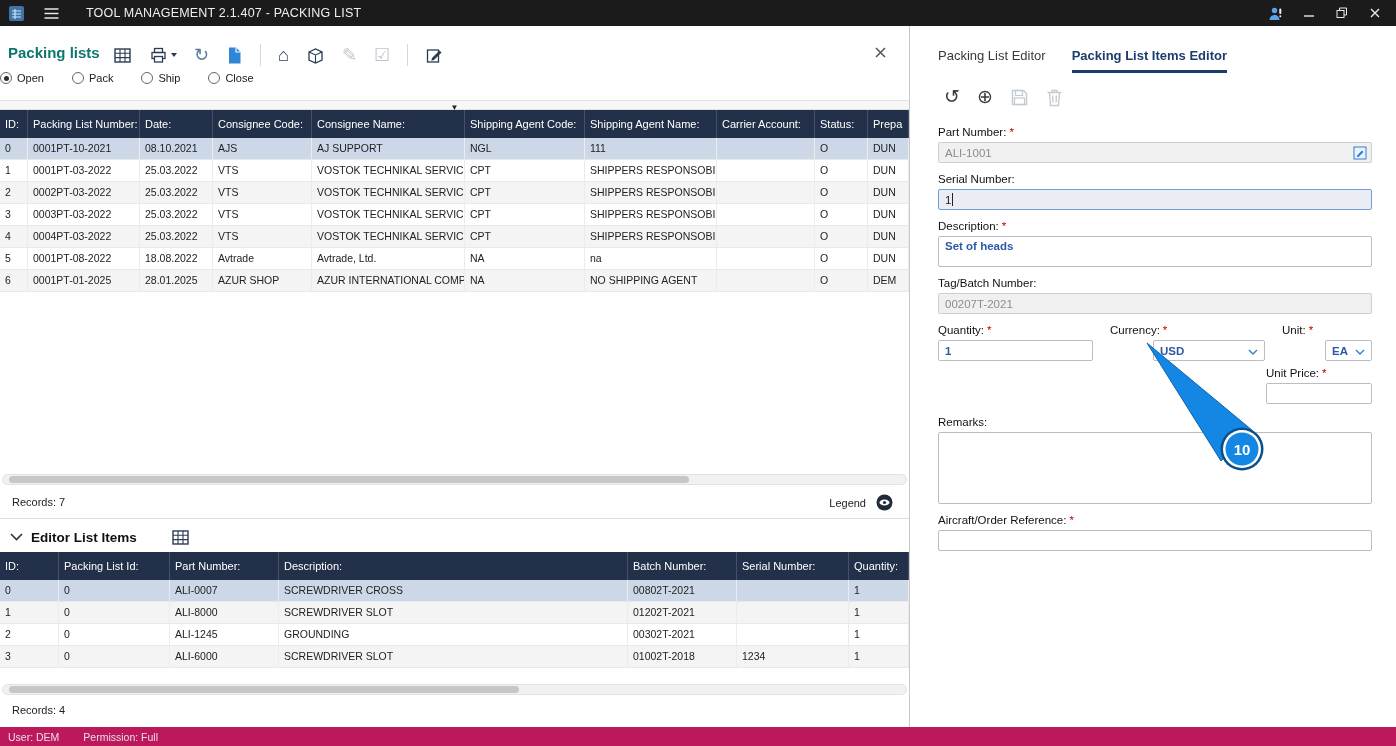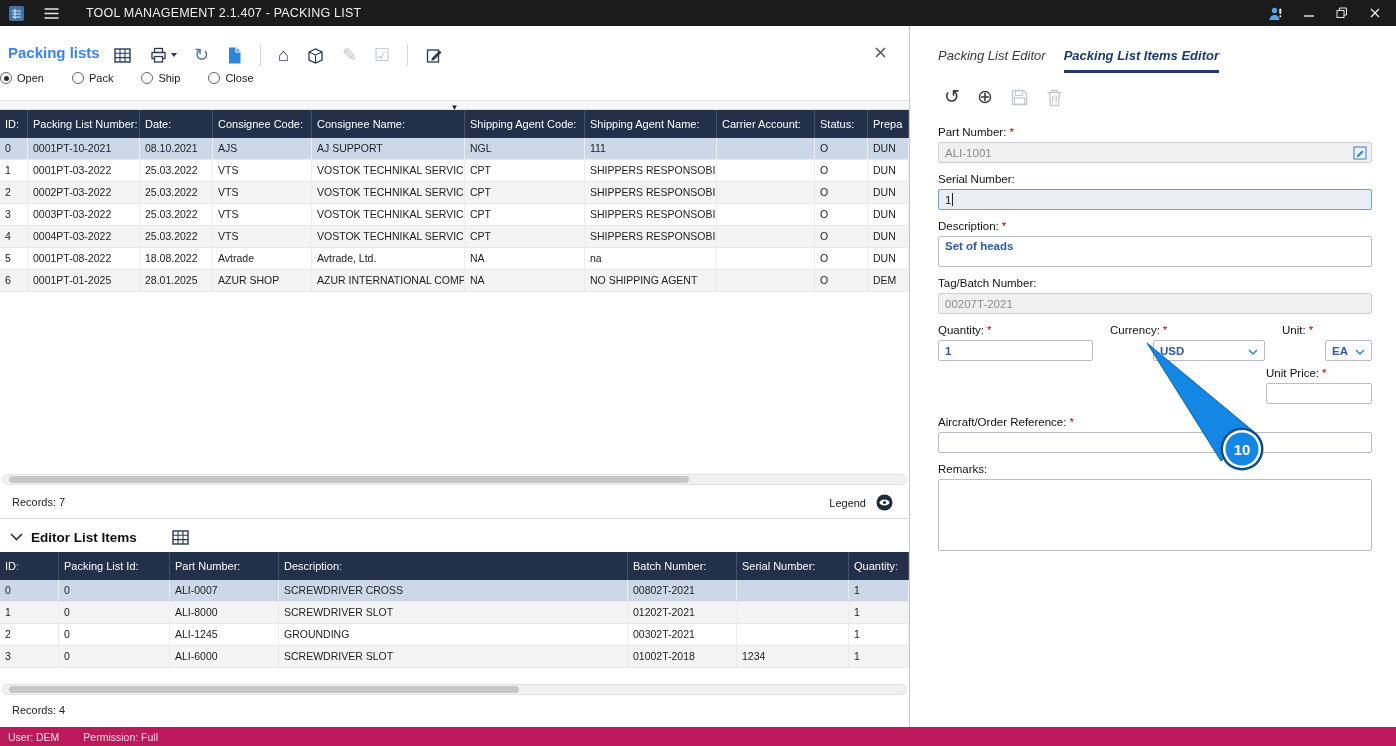--- a/index.html
+++ b/index.html
@@ -18,21 +18,21 @@
   
   .statusbar { position: absolute; left: 0; bottom: 0; width: 1396px; height: 19px; background: #be185d; color: #e2e2e2; font-size: 10.5px; display: flex; align-items: center; }
   .statusbar .usr { margin-left: 8px; }
   .statusbar .perm { margin-left: 24px; }
 
   
   .lpanel { position: absolute; left: 0; top: 26px; width: 909px; height: 701px; background: #fff; }
   .rpanel { position: absolute; left: 909px; top: 26px; width: 487px; height: 701px; background: #fff; border-left: 1px solid #c8c8c8; }
 
   
-  .pl-title { position: absolute; left: 8px; top: 18px; font-size: 15px; font-weight: bold; color: #3b82f6; }
+  .pl-title { position: absolute; left: 8px; top: 18px; font-size: 15px; font-weight: bold; color: #0f766e; }
   .toolbar { position: absolute; left: 113px; top: 14px; height: 30px; display: flex; align-items: center; gap: 17px; }
   .ticon { display: flex; align-items: center; cursor: pointer; }
   .glyph { font-size: 18px; line-height: 20px; color: #2c3a52; }
   .glyph.steel { color: #5b7a9d; }
   .glyph.gray { color: #bfc5cd; }
   .vdiv { width: 1px; height: 22px; background: #d8d8d8; }
   .caret-down { width: 0; height: 0; border-left: 3.5px solid transparent; border-right: 3.5px solid transparent; border-top: 4px solid #2c3a52; margin-left: 3px; }
   .panel-close { position: absolute; right: 22px; top: 20px; cursor: pointer; display: flex; }
 
   .radios { position: absolute; left: 0; top: 46px; display: flex; gap: 28px; align-items: center; }
@@ -67,21 +67,21 @@
   .legend-lbl { font-size: 11px; color: #222; }
 
   .hdivider { position: absolute; left: 0; top: 492px; width: 909px; border-top: 1px solid #dcdcdc; }
 
   .items-head { position: absolute; left: 10px; top: 498px; display: flex; align-items: center; height: 26px; }
   .chev { display: flex; cursor: pointer; }
   .items-title { font-size: 13.5px; font-weight: bold; margin-left: 8px; color: #111; }
   .items-head .ticon { margin-left: 34px; }
 
   
-  .tabs { position: absolute; left: 28px; top: 22px; display: flex; gap: 18px; font-style: italic; }
+  .tabs { position: absolute; left: 28px; top: 22px; display: flex; gap: 26px; }
   .tab { font-size: 13px; color: #3a3a3a; padding-bottom: 7px; cursor: pointer; white-space: nowrap; }
   .tab.active { color: #1d3c6e; font-weight: bold; border-bottom: 3px solid #1d3c6e; }
 
   .etoolbar { position: absolute; left: 34px; top: 60px; display: flex; align-items: center; gap: 17px; }
   .eicon { display: flex; align-items: center; cursor: pointer; }
   .eglyph { font-size: 19px; line-height: 22px; color: #3a3a3a; }
 
   .form { position: absolute; left: 28px; top: 100px; width: 434px; }
   .field { margin-bottom: 10px; }
   .flabel { font-size: 11.5px; color: #111; margin-bottom: 4px; }
@@ -493,29 +493,29 @@
     </div>
 
     <div class="field uprice">
       <div class="flabel"><span class="lbl-txt">Unit Price:</span><span class="req" style="display: inline;">*</span></div>
       <div class="finput">
           <span class="val"></span>
         </div>
     </div>
 
     <div class="field">
+      <div class="flabel"><span class="lbl-txt">Remarks:</span></div>
+      <div class="finput area">
+          <span class="val"></span>
+        </div>
+    </div>
+
+    <div class="field">
       <div class="flabel"><span class="lbl-txt">Aircraft/Order Reference:</span><span class="req" style="display: inline;">*</span></div>
       <div class="finput">
-          <span class="val"></span>
-        </div>
-    </div>
-
-    <div class="field">
-      <div class="flabel"><span class="lbl-txt">Remarks:</span></div>
-      <div class="finput area">
           <span class="val"></span>
         </div>
     </div>
   </div>
 </div>
 
 <div class="statusbar">
   <span class="usr">User: DEM</span>
   <span class="perm">Permission: Full</span>
 </div>

